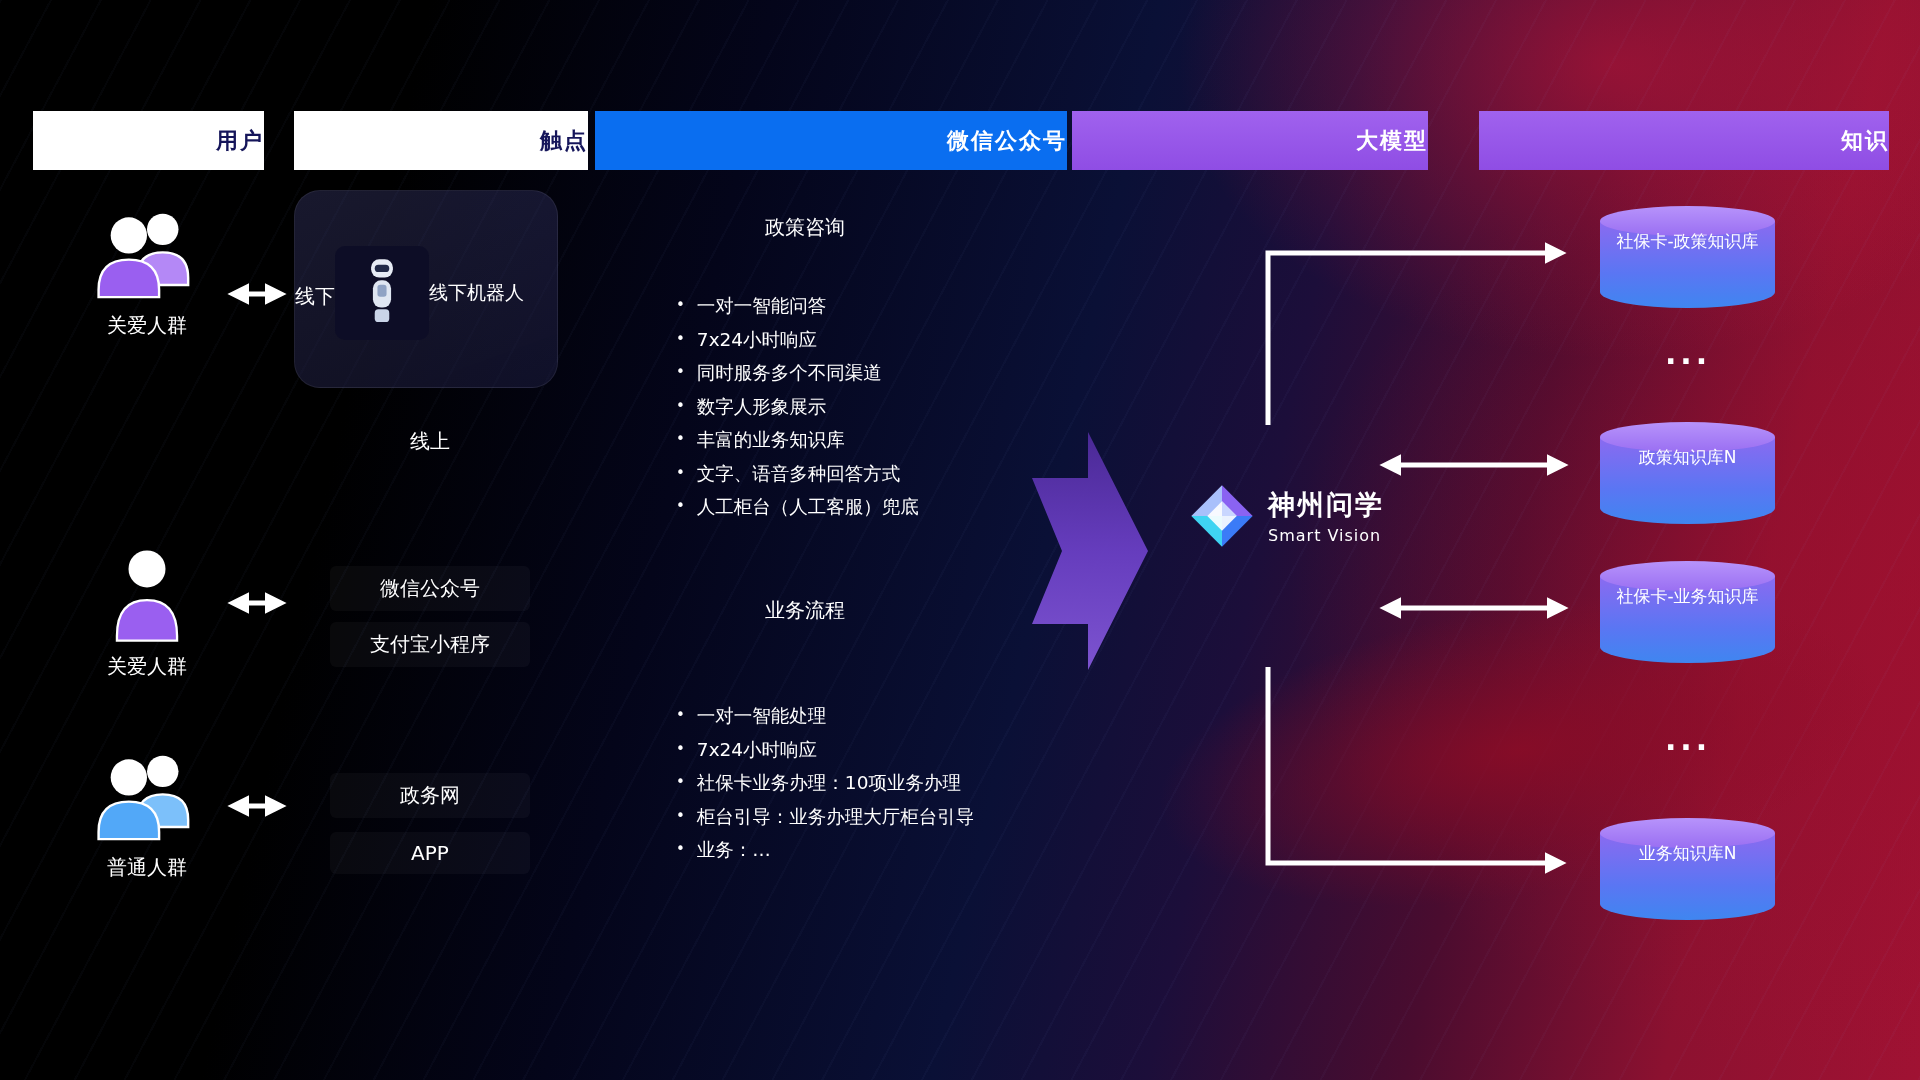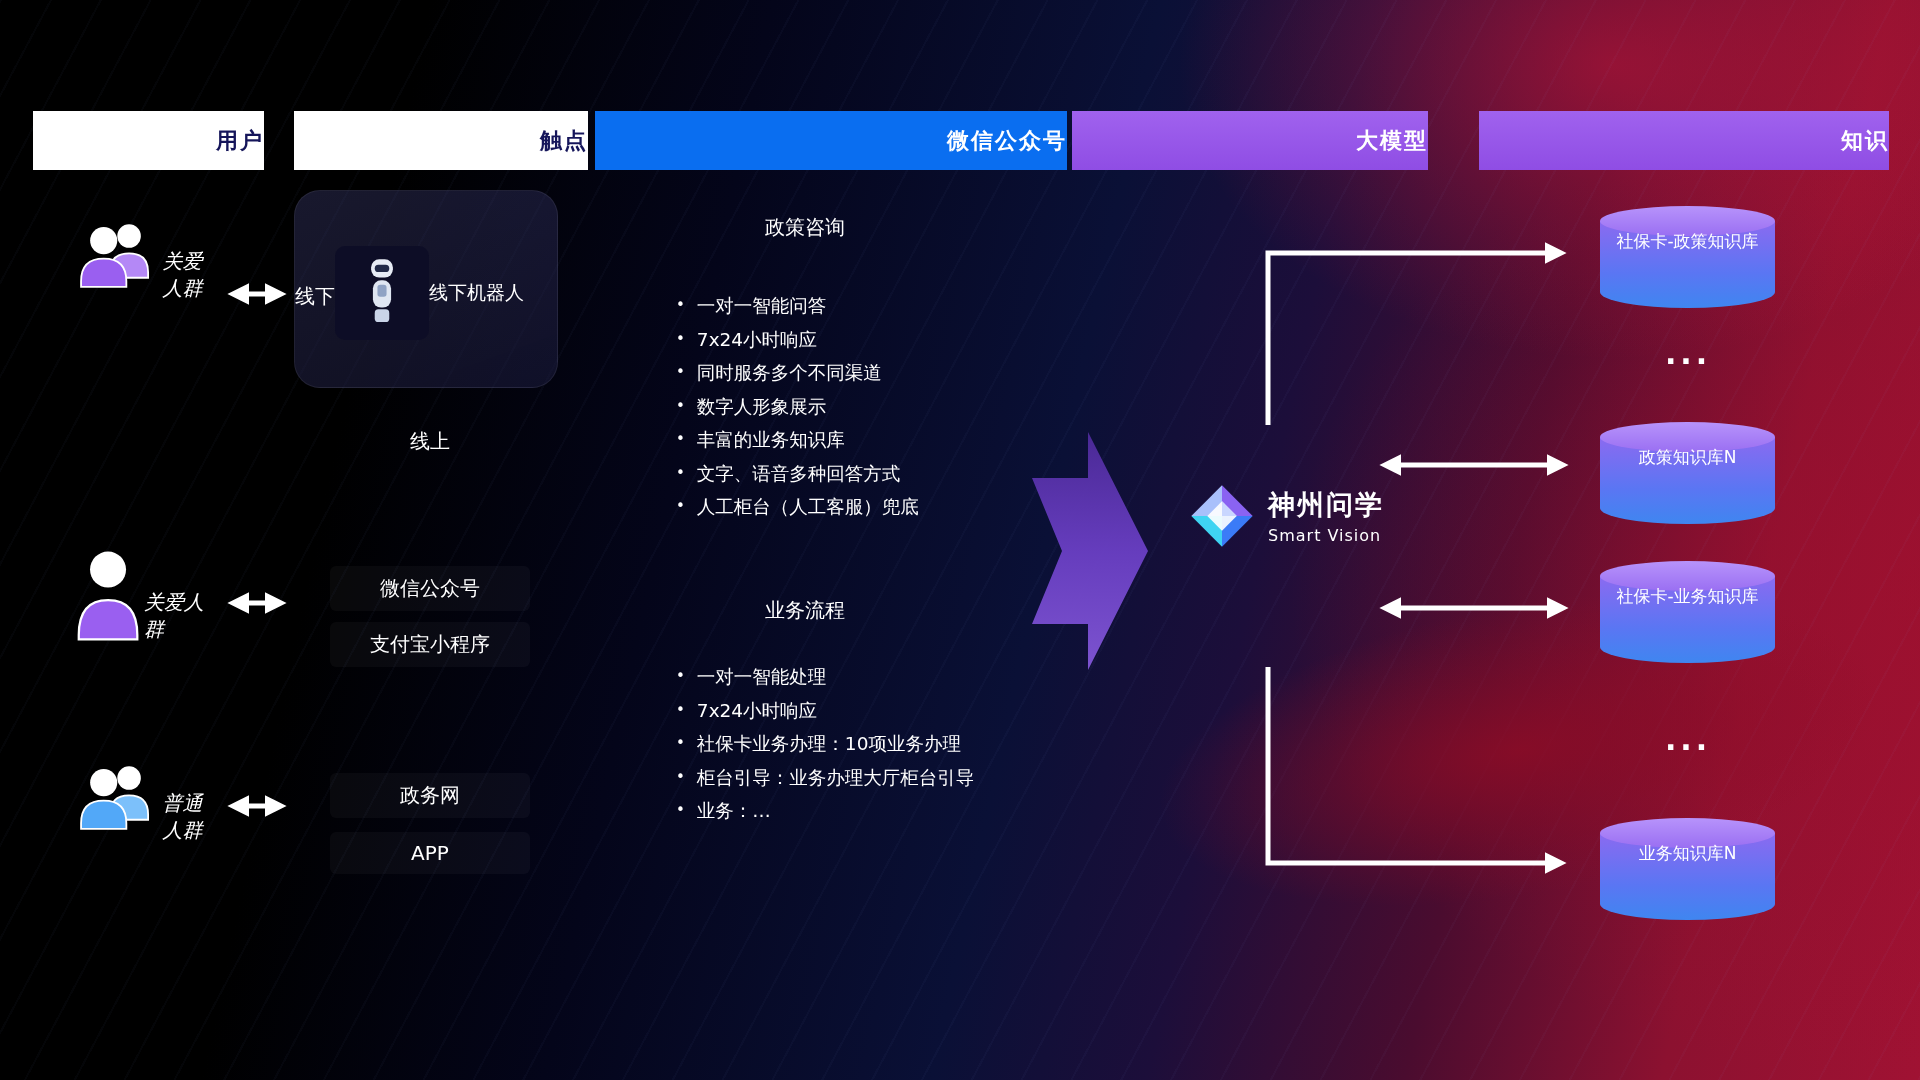--- a/index.html
+++ b/index.html
@@ -24,21 +24,21 @@
   }
 
   
   .hdr { position:absolute; top:111px; height:59px; line-height:59px; text-align:right;
          font-size:22px; font-weight:700; letter-spacing:2px; }
   .hdr-white { background:#ffffff; color:#15155a; }
   .hdr-blue  { background:#0a6ef0; color:#ffffff; }
   .hdr-purple{ background:linear-gradient(180deg,#a062ee,#8f4de4); color:#ffffff; }
 
   
-  .user-block { position:absolute; width:150px; display:flex; flex-direction:row; align-items:flex-end;font-style:italic; }
+  .user-block { position:absolute; width:150px; display:flex; flex-direction:column; align-items:center; }
   .user-label { margin-top:10px; font-size:20px; color:#fff; }
 
   
   .robot-card { position:absolute; left:294px; top:190px; width:264px; height:198px;
     border-radius:26px; background:linear-gradient(160deg, rgba(80,80,150,0.30), rgba(28,28,62,0.55));
     border:1px solid rgba(255,255,255,0.07); display:flex; flex-direction:row; align-items:center; }
   .robot-card-title { margin-top:14px; font-size:20px; }
   .robot-box { margin-top:8px; width:94px; height:94px; background:#0d0d26; border-radius:10px;
     display:flex; align-items:center; justify-content:center; }
   .robot-card-label { margin-top:8px; font-size:19px;font-family:Liberation Mono, monospace; }
@@ -137,21 +137,21 @@
     <li>一对一智能问答</li>
     <li>7x24小时响应</li>
     <li>同时服务多个不同渠道</li>
     <li>数字人形象展示</li>
     <li>丰富的业务知识库</li>
     <li>文字、语音多种回答方式</li>
     <li>人工柜台（人工客服）兜底</li>
   </ul>
 
   <div class="scene-title" style="top:597px">业务流程</div>
-  <ul class="scene-list" style="top:661px">
+  <ul class="scene-list" style="top:700px">
     <li>一对一智能处理</li>
     <li>7x24小时响应</li>
     <li>社保卡业务办理：10项业务办理</li>
     <li>柜台引导：业务办理大厅柜台引导</li>
     <li>业务：…</li>
   </ul>
 
   <svg class="overlay-svg" style="left:1032px; top:432px" width="118" height="240">
     <defs>
       <linearGradient id="pg" x1="0" y1="0" x2="0" y2="1">

